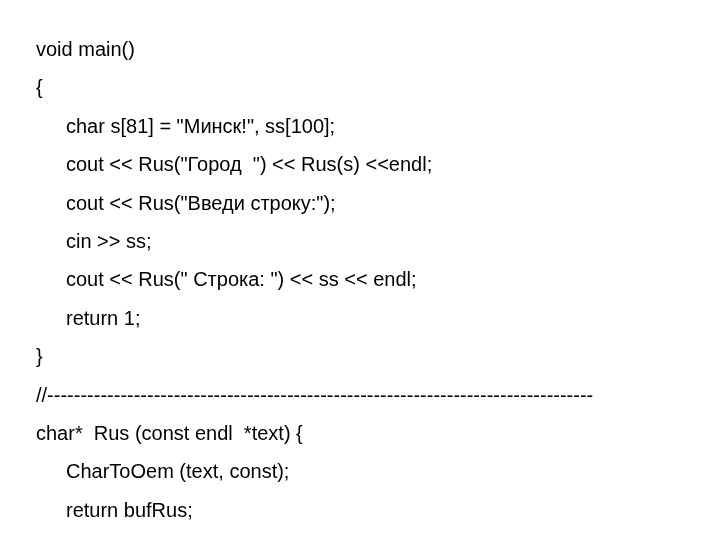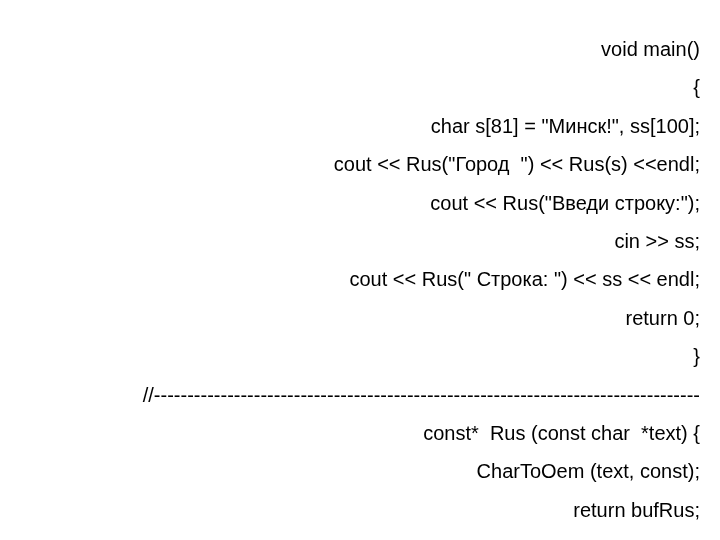--- a/index.html
+++ b/index.html
@@ -1,19 +1,18 @@
 <!DOCTYPE html>
 <html><head>
   <meta charset="utf-8">
   <style>
     * {
       margin: 4px;
       padding: 0;
       box-sizing: border-box;
-      text-align: right;
     }
     body {
       width: 720px;
       height: 540px;
       background: #ffffff;
       font-family: Arial, Helvetica, sans-serif;
       font-size: 20px;
       color: #000000;
       padding: 20px 24px;
       line-height: 1.72;
@@ -29,19 +28,19 @@
 </head>
 <body>
 
 <div class="code-line">void main()</div>
 <div class="code-line">{</div>
 <div class="code-line indent-1">char s[81] = "Минск!", ss[100];</div>
 <div class="code-line indent-1">cout &lt;&lt; Rus("Город  ") &lt;&lt; Rus(s) &lt;&lt;endl;</div>
 <div class="code-line indent-1">cout &lt;&lt; Rus("Введи строку:");</div>
 <div class="code-line indent-1">cin &gt;&gt; ss;</div>
 <div class="code-line indent-1">cout &lt;&lt; Rus(" Строка: ") &lt;&lt; ss &lt;&lt; endl;</div>
-<div class="code-line indent-1">return 0;</div>
+<div class="code-line indent-1">return 1;</div>
 <div class="code-line">}</div>
 <div class="code-line">//----------------------------------------------------------------------------------</div>
-<div class="code-line">const*  Rus (const char  *text) {</div>
+<div class="code-line">char*  Rus (const endl  *text) {</div>
 <div class="code-line indent-1">CharToOem (text, const);</div>
 <div class="code-line indent-1">return bufRus;</div>
 <div class="code-line">}</div>
 
 </body></html>

